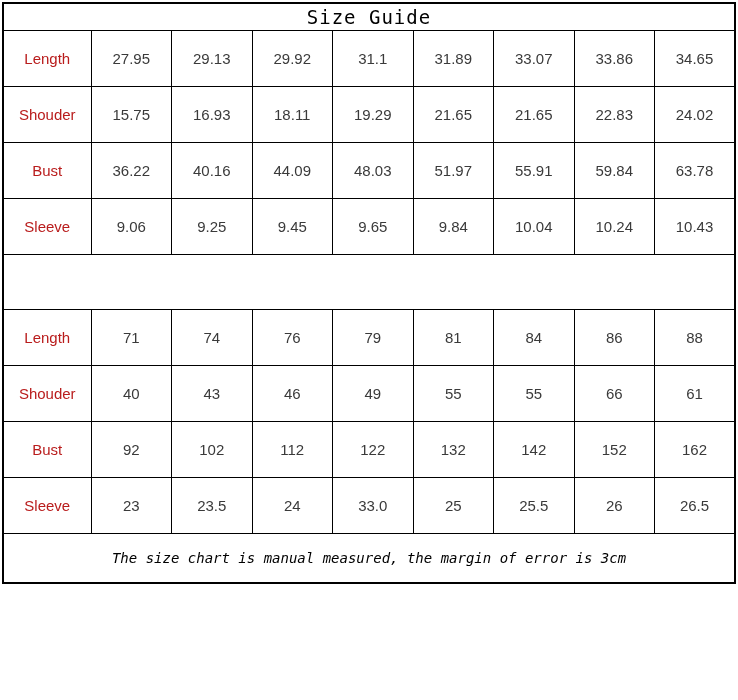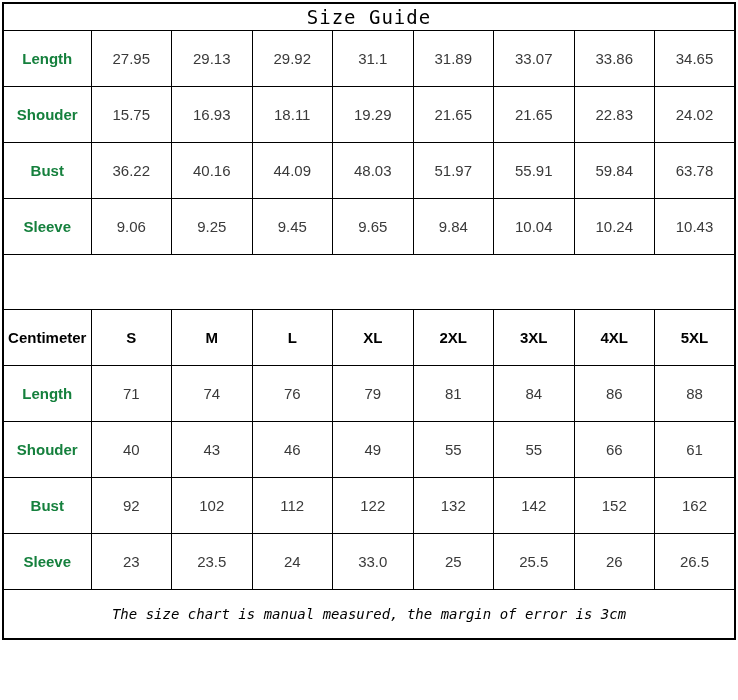--- a/index.html
+++ b/index.html
@@ -32,23 +32,23 @@
   tr.r-gap { height: 55px; }
   tr.r-foot { height: 50px; font-style: italic; }
   td.title-cell {
     font-family: "DejaVu Sans Mono", "Liberation Mono", monospace;
     font-weight: normal;
     font-size: 19px;
     color: #000000;
     letter-spacing: 1px;
   }
   td.label {
-    font-weight: bold;
+    font-weight: normal;
     font-size: 15px;
-    color: #15803d;
+    color: #b91c1c;
   }
   td.hdr {
     font-weight: bold;
     font-size: 15px;
     color: #000000;
   }
   td.val {
     font-weight: normal;
     font-size: 15px;
     color: #3a3a3a;
@@ -127,31 +127,20 @@
     <td class="val">9.84</td>
     <td class="val">10.04</td>
     <td class="val">10.24</td>
     <td class="val">10.43</td>
   </tr>
 
   <tr class="r-gap">
     <td class="gap-cell" colspan="9"></td>
   </tr>
 
-  <tr class="r">
-    <td class="hdr">Centimeter</td>
-    <td class="hdr">S</td>
-    <td class="hdr">M</td>
-    <td class="hdr">L</td>
-    <td class="hdr">XL</td>
-    <td class="hdr">2XL</td>
-    <td class="hdr">3XL</td>
-    <td class="hdr">4XL</td>
-    <td class="hdr">5XL</td>
-  </tr>
 
   <tr class="r">
     <td class="label">Length</td>
     <td class="val">71</td>
     <td class="val">74</td>
     <td class="val">76</td>
     <td class="val">79</td>
     <td class="val">81</td>
     <td class="val">84</td>
     <td class="val">86</td>

